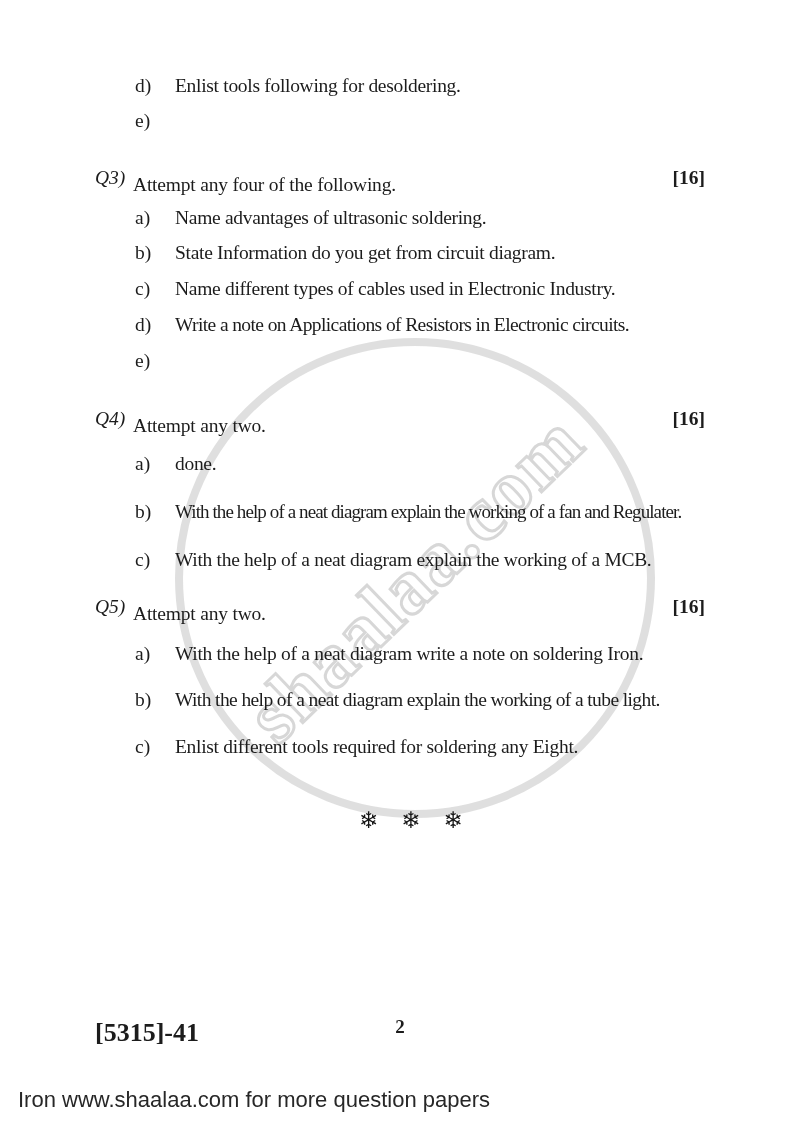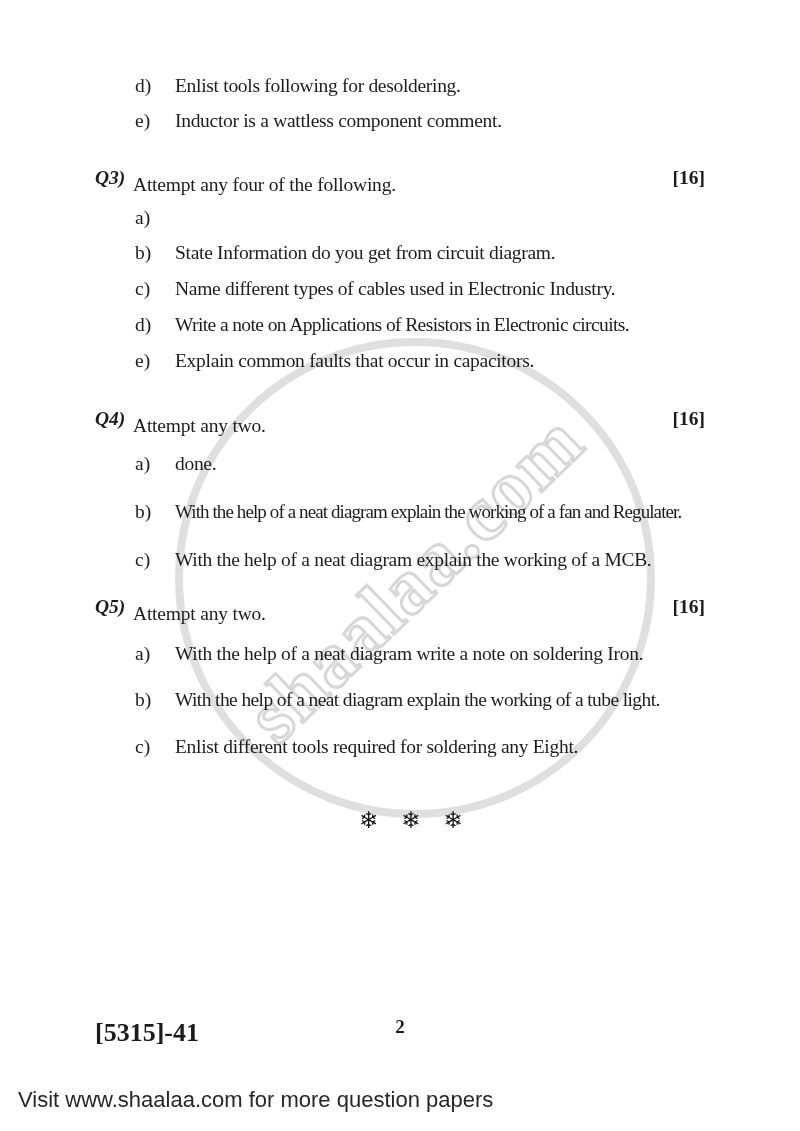--- a/index.html
+++ b/index.html
@@ -42,21 +42,21 @@
   
   .q-row, .item-row, .ornament-row, .paper-code, .page-number, .site-banner {
     position: absolute;
     z-index: 1;
   }
   .q-row {
     left: 95px; width: 610px;
     display: flex;
     font-size: 19.5px; line-height: 24px;
   }
-  .q-num { font-weight: bold; font-style: italic; flex: 0 0 38px; }
+  .q-num { font-weight: normal; font-style: italic; flex: 0 0 38px; }
   .q-title { flex: 1; letter-spacing: -0.2px; margin-top: 7px; }
   .q-marks { font-weight: bold; }
 
   .item-row {
     left: 135px;
     display: flex;
     font-size: 19.5px; line-height: 24px;
   }
   .letter { flex: 0 0 40px; }
   .item-text { white-space: nowrap; letter-spacing: -0.3px; }
@@ -106,46 +106,45 @@
 
   <div class="watermark-circle"></div>
   <div class="watermark-text">shaalaa.com</div>
 
   <div class="item-row" style="top:74px">
     <span class="letter">d)</span>
     <span class="item-text">Enlist tools following for desoldering.</span>
   </div>
   <div class="item-row" style="top:109px">
     <span class="letter">e)</span>
-    <span class="item-text">Inductor is a wattless component comment.</span>
   </div>
 
   <div class="q-row" style="top:166px">
     <span class="q-num">Q3)</span>
     <span class="q-title">Attempt any four of the following.</span>
     <span class="q-marks">[16]</span>
   </div>
   <div class="item-row" style="top:206px">
     <span class="letter">a)</span>
+    <span class="item-text">Name advantages of ultrasonic soldering.</span>
   </div>
   <div class="item-row" style="top:241px">
     <span class="letter">b)</span>
     <span class="item-text">State Information do you get from circuit diagram.</span>
   </div>
   <div class="item-row" style="top:277px">
     <span class="letter">c)</span>
     <span class="item-text">Name different types of cables used in Electronic Industry.</span>
   </div>
   <div class="item-row" style="top:313px">
     <span class="letter">d)</span>
     <span class="item-text semi-tight">Write a note on Applications of Resistors in Electronic circuits.</span>
   </div>
   <div class="item-row" style="top:349px">
     <span class="letter">e)</span>
-    <span class="item-text">Explain common faults that occur in capacitors.</span>
   </div>
 
   <div class="q-row" style="top:407px">
     <span class="q-num">Q4)</span>
     <span class="q-title">Attempt any two.</span>
     <span class="q-marks">[16]</span>
   </div>
   <div class="item-row" style="top:452px">
     <span class="letter">a)</span>
     <span class="item-text justified">
@@ -180,15 +179,15 @@
   </div>
 
   <div class="ornament-row">
     <span>❄</span>
     <span>❄</span>
     <span>❄</span>
   </div>
 
   <div class="paper-code">[5315]-41</div>
   <div class="page-number">2</div>
-  <div class="site-banner">Visit www.shaalaa.com for more question papers</div>
+  <div class="site-banner">Iron www.shaalaa.com for more question papers</div>
 
 </div>
 
 </body></html>

